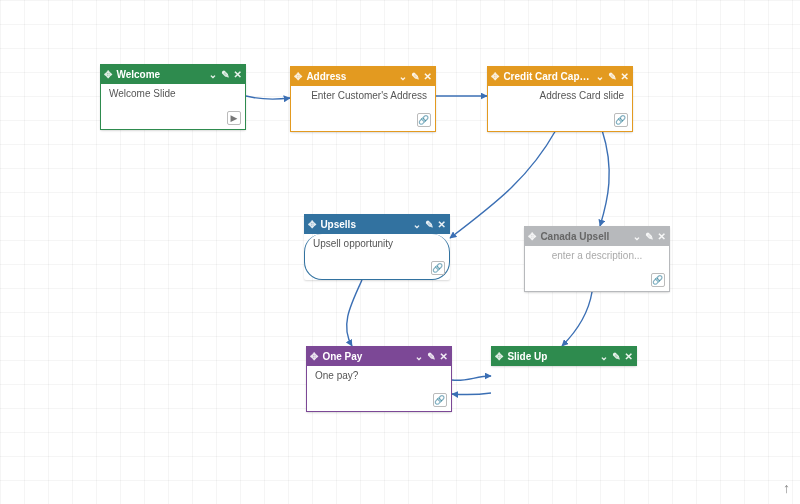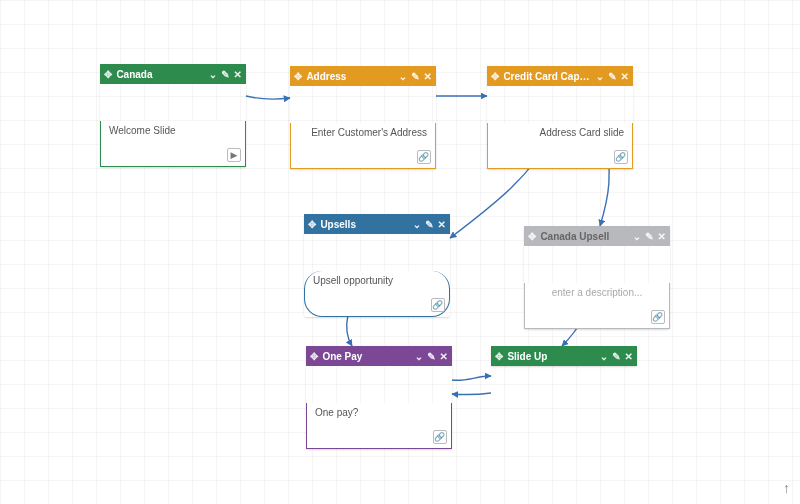--- a/index.html
+++ b/index.html
@@ -12,21 +12,21 @@
                background-size: 24px 24px, 24px 24px, auto; }
   .canvas { position:relative; width:800px; height:504px; }
   svg.edges { position:absolute; left:0; top:0; width:800px; height:504px; pointer-events:none; }
 
   .node { position:absolute; width:146px; border-radius:2px; box-shadow:0 1px 2px rgba(0,0,0,0.15); }
   .node .header { height:20px; display:flex; align-items:center; gap:4px; padding:0 4px;
                   color:#fff; font-size:10px; font-weight:600; }
   .node .header .drag { display:flex; align-items:center; justify-content:center; opacity:0.85; }
   .node .header .title { flex:1; white-space:nowrap; overflow:hidden; text-overflow:ellipsis; }
   .node .header .hicon { display:flex; align-items:center; justify-content:center; opacity:0.9; cursor:pointer; }
-  .node .body { background:#fff; padding:4px 8px 18px 8px; font-size:10px; color:#555; border:1px solid rgba(0,0,0,0.1); border-top:none; position:relative; min-height:46px;margin-top:37px; }
+  .node .body { background:#fff; padding:4px 8px 18px 8px; font-size:10px; color:#555; border:1px solid rgba(0,0,0,0.1); border-top:none; position:relative; min-height:46px; }
   .node .body .corner { position:absolute; right:4px; bottom:4px; width:14px; height:14px;
                         border:1px solid #bbb; border-radius:2px; display:flex; align-items:center; justify-content:center;
                         background:#fff; cursor:pointer; font-size:9px; color:#777; }
   .placeholder { color:#aaa; }
 
   
   .c-green   .header { background:#2e8b4e; }
   .c-green   .body   { border-color:#2e8b4e; }
   .c-orange  .header { background:#e39a20; }
   .c-orange  .body   { border-color:#e39a20;text-align:right; }
@@ -61,21 +61,21 @@
         <path d="M362,280 C350,306 340,326 352,346" fill="none" stroke="#3b6fb4" stroke-width="1.4" marker-end="url(#arrow)"></path>
         <path d="M592,292 C588,316 574,334 562,346" fill="none" stroke="#3b6fb4" stroke-width="1.4" marker-end="url(#arrow)"></path>
         <path d="M452,380 C466,382 476,376 491,376" fill="none" stroke="#3b6fb4" stroke-width="1.4" marker-end="url(#arrow)"></path>
         <path d="M491,393 C476,395 466,395 452,394" fill="none" stroke="#3b6fb4" stroke-width="1.4" marker-end="url(#arrow)"></path>
       </g>
   </svg>
 
   <div class="node c-green" id="n-welcome" style="left: 100px; top: 64px;">
     <div class="header">
       <span class="drag">✥</span>
-      <span class="title">Canada</span>
+      <span class="title">Welcome</span>
       <span class="hicon">⌄</span>
       <span class="hicon">✎</span>
       <span class="hicon">✕</span>
     </div>
     <div class="body">
       <span>Welcome Slide</span>
       <span class="corner">▶</span>
     </div>
   </div>
 

